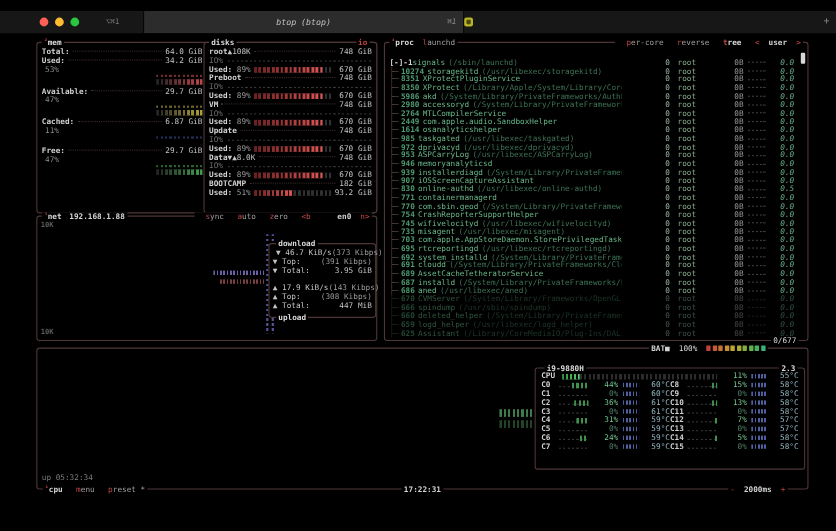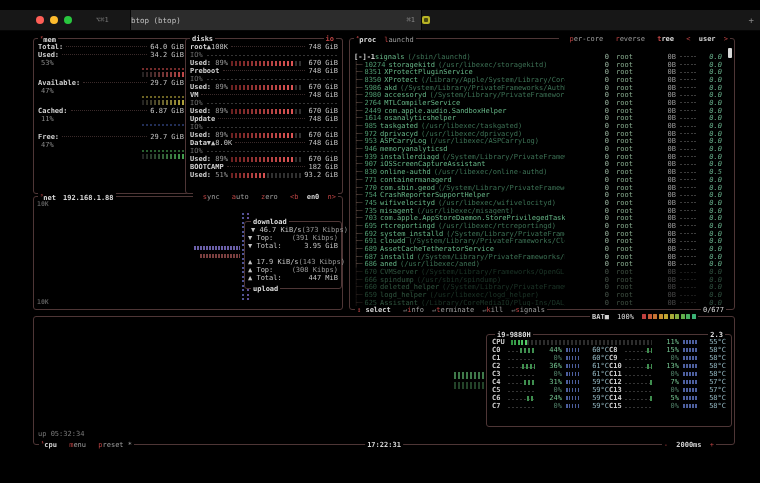--- a/index.html
+++ b/index.html
@@ -2,21 +2,21 @@
 <html><head>
 <meta charset="utf-8">
 <style>
   html,body{margin:0;padding:0;background:#000;}
   .window{position:relative;width:760px;height:483px;background:#000;border-radius:10px;overflow:hidden;
           font-family:"DejaVu Sans Mono",monospace;font-size:7px;color:#c4c4c4;}
   
   .tabbar{position:absolute;left:0;top:10px;right:0;height:20px;background:#171717;border-bottom:1px solid #060606;}
   .light{position:absolute;top:6px;width:8px;height:8px;border-radius:50%;}
   .hint{position:absolute;left:96px;top:0;line-height:20px;color:#777;font-size:7px;}
-  .tab{position:absolute;top:0;height:20px;display:flex;align-items:center;border-left:1px solid #060606;border-right:1px solid #060606;}
+  .tab{position:absolute;top:0;height:20px;display:flex;align-items:center;justify-content:center;border-left:1px solid #060606;border-right:1px solid #060606;font-style:italic;}
   .tab .ttl{font-size:7.5px;}
   .tab .sc{position:absolute;right:6px;color:#8a8a8a;font-size:7px;}
   .badge{position:absolute;left:422px;top:6px;width:8px;height:8px;background:#b9b425;border-radius:2px;}
   .badge i{position:absolute;left:2px;top:2px;width:4px;height:4px;background:#4a4a10;border-radius:1px;}
   .plus{position:absolute;right:6px;top:0;line-height:20px;color:#8a8a8a;font-size:9px;}
   
   .box{position:absolute;border:1px solid #4e3636;border-radius:3px;background:#000;}
   .btitle{position:absolute;top:-4.5px;background:#000;padding:0 2px;font-weight:bold;color:#dcdcdc;white-space:nowrap;}
   .bfoot{position:absolute;bottom:-4.5px;background:#000;padding:0 2px;white-space:nowrap;}
   .boxnum{color:#c04545;font-size:5.5px;vertical-align:2px;font-weight:bold;}
@@ -56,21 +56,21 @@
   .c-name{flex:1;display:flex;overflow:hidden;white-space:nowrap;}
   .c-th{width:44px;text-align:right;}
   .c-user{width:34px;padding-left:7px;}
   .c-mem{width:26px;text-align:right;}
   .c-g{width:16px;height:1px;margin-left:4px;background:repeating-linear-gradient(90deg,#3c3c3c 0 2px,transparent 2px 3.5px);}
   .c-cpu{width:26px;text-align:right;padding-right:9px;}
   .phead{position:absolute;left:4px;right:3px;top:5px;height:8px;font-weight:bold;color:#d6d6d6;}
   .prows{position:absolute;left:4px;right:3px;top:14px;}
   .prow{height:7.7px;}
   .tree{color:#5c4a42;margin-right:2px;}
-  .pid{color:#4f9a70;margin-right:3px;}
+  .pid{color:#4f9a70;margin-right:3px;font-weight:bold;}
   .pname{color:#66b687;margin-right:3px;}
   .pcmd{color:#3d7356;}
   .pth{color:#9ab5a0;}  .pusr{color:#87ab8e;}  .pmem{color:#9a9a9a;}  .pcpu{color:#67af8b;font-style:italic;}
   .scrollbar{position:absolute;right:2px;top:9px;width:4px;height:10px;background:#d8d8d8;border-radius:1px;}
   
   .i9rows{position:absolute;left:5px;right:5px;top:3px;}
   .crow{display:flex;height:8px;align-items:center;white-space:nowrap;}
   .half{width:50%;display:flex;align-items:center;white-space:nowrap;}
   .clab{width:16px;color:#cfcfcf;font-weight:bold;}
   .coreg{flex:1;height:6px;position:relative;margin-right:3px;}
@@ -264,21 +264,21 @@
       </div>
   </div>
 
   <div class="box" id="net-box" style="left:33px;top:196px;width:308px;height:112px">
     <span class="btitle" style="left:4px"><span class="boxnum">³</span><span>net</span><span style="font-weight:bold;color:#d6d6d6;margin-left:7px">192.168.1.88</span></span>
     <span class="btitle" style="right:4px;font-weight:normal">
       <span class="hk chip">sync</span>
       <span class="hk chip">auto</span>
       <span class="hk chip">zero</span>
       <span class="red chip">&lt;b</span>
-      <span class="wt" style="margin-left:4px">en0</span>
+      <span class="wt" style="margin-left:20px">en0</span>
       <span class="red" style="margin-left:4px">n&gt;</span>
     </span>
     <span class="scale" style="left:3px;top:3px">10K</span>
     <span class="scale" style="left:3px;bottom:3px">10K</span>
 
     <div class="netdots" style="left:160px;top:49px;width:46px;background:repeating-linear-gradient(90deg,#6a5fa8 0 1.5px,transparent 1.5px 3px)"></div>
     <div class="netdots" style="left:166px;top:57px;width:40px;background:repeating-linear-gradient(90deg,#7a3f3f 0 1.5px,transparent 1.5px 3px)"></div>
     <div class="vstrip" style="left:208px;top:16px;height:90px;background:repeating-linear-gradient(180deg,rgba(92,98,176,.85) 0 2px,transparent 2px 4.5px)"></div>
     <div class="vstrip" style="left:213px;top:16px;height:90px;background:repeating-linear-gradient(180deg,rgba(120,100,190,.8) 0 2px,transparent 2px 4.5px)"></div>
 
@@ -740,25 +740,20 @@
             <span class="pname">Assistant</span>
             <span class="pcmd">(/Library/CoreMediaIO/Plug-Ins/DAL/LogiCaptur)</span>
           </span>
           <span class="c-th pth">0</span>
           <span class="c-user pusr">root</span>
           <span class="c-mem pmem">0B</span>
           <span class="c-g"></span>
           <span class="c-cpu pcpu">0.0</span>
         </div>
       </div>
-    <span class="bfoot" style="left:5px">
-      <span class="red">↕</span>
-      <span class="wt">select</span>
-      <span id="proc-actions"><span class="chip"><span class="dim">↵</span><span class="hk">info</span></span><span class="chip"><span class="dim">↵</span><span class="hk">terminate</span></span><span class="chip"><span class="dim">↵</span><span class="hk">kill</span></span><span class="chip"><span class="dim">↵</span><span class="hk">signals</span></span></span>
-    </span>
     <span class="bfoot" style="right:8px;color:#d6d6d6">0/677</span>
   </div>
 
   <div class="box" id="cpu-box" style="left:33px;top:316px;width:700px;height:127px">
     <span class="btitle" style="left:556px;font-weight:normal">
       <span class="wt">BAT■</span>
       <span style="margin-left:4px">100%</span>
       <span class="bat-blocks" id="battery-meter">
           <i style="background: rgb(192, 64, 64);"></i>
           <i style="background: rgb(196, 90, 56);"></i>

